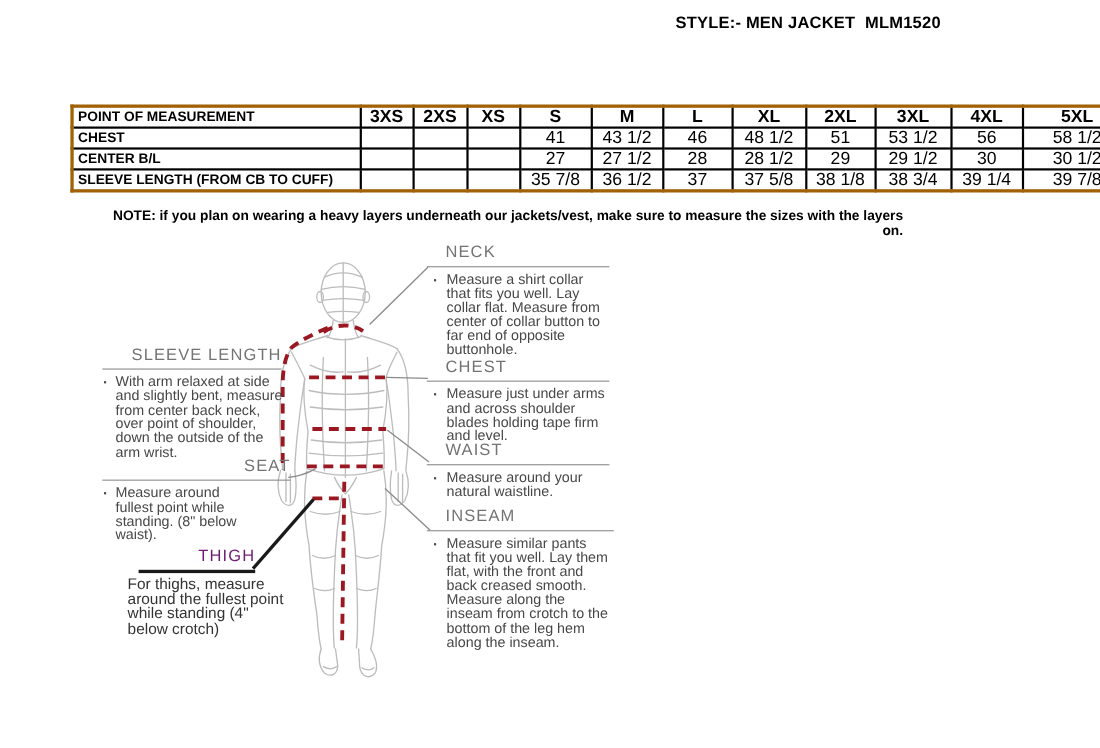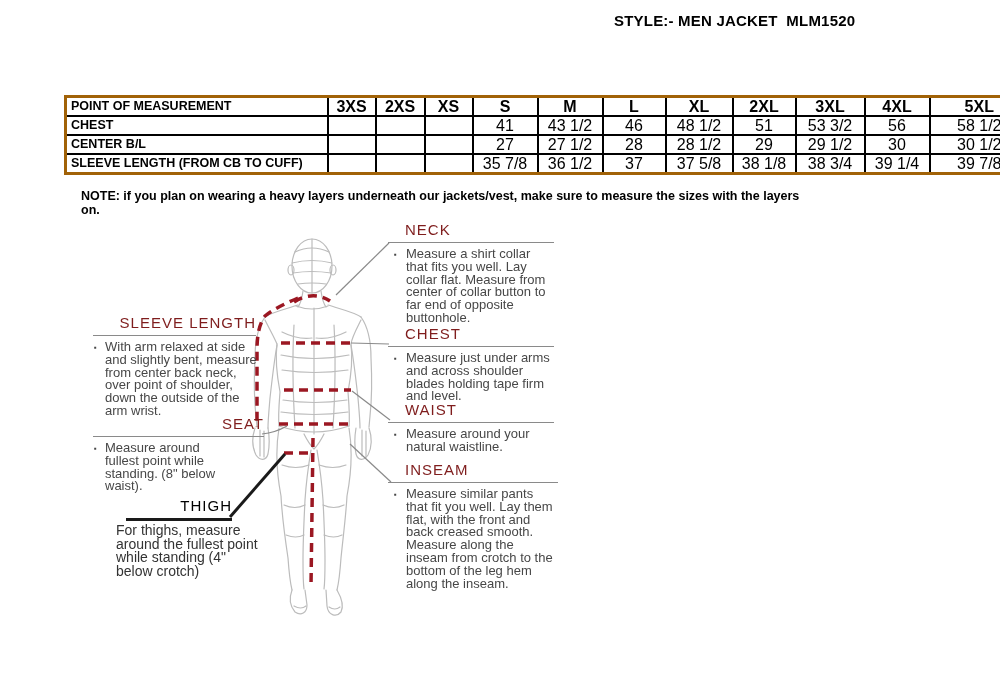--- a/index.html
+++ b/index.html
@@ -24,32 +24,32 @@
     line-height:17px;
   }
   table.size-chart th{font-weight:bold;}
   table.size-chart .col-label{text-align:left;font-weight:bold;font-size:12.5px;}
   col.c0{width:262px}col.c1{width:48px}col.c2{width:49px}col.c3{width:48px}
   col.c4{width:65px}col.c5{width:65px}col.c6{width:63px}col.c7{width:67px}
   col.c8{width:63px}col.c9{width:69px}col.c10{width:65px}col.c11{width:100px}
   
   .note{
     position:absolute;left:33px;top:189px;width:740px;
-    font-size:12.5px;font-weight:bold;letter-spacing:0px;
+    font-size:12.5px;font-weight:bold;letter-spacing:0px;text-align:right;
   }
   
   svg.diagram{position:absolute;left:0;top:0;width:1000px;height:680px;}
   
   .guide{position:absolute;}
   .g-head{
-    font-size:15px;letter-spacing:1px;color:#7f1d1d;
+    font-size:15px;letter-spacing:1px;color:#737373;
     padding:0 0 4px 17px;border-bottom:1.5px solid #8a8a8a;
   }
   .guide.left .g-head{padding-left:10px;text-align:right;}
-  .guide.thigh .g-head{color:#000000;border-bottom:3px solid #1a1a1a;}
+  .guide.thigh .g-head{color:#701a75;border-bottom:3px solid #1a1a1a;}
   .g-text{
     position:relative;margin:5px 0 0 0;padding-left:18px;
     font-size:13px;line-height:12.8px;color:#474747;
   }
   .g-text.bullet:before{
     content:"\25AA";position:absolute;left:6px;top:1px;font-size:8px;color:#474747;
   }
   .guide.left .g-text{padding-left:12px;}
   .guide.left .g-text.bullet:before{left:1px;}
   .thigh-text{
@@ -99,21 +99,21 @@
         <tr>
           <td class="col-label">CHEST</td>
           <td></td>
           <td></td>
           <td></td>
           <td>41</td>
           <td>43 1/2</td>
           <td>46</td>
           <td>48 1/2</td>
           <td>51</td>
-          <td>53 3/2</td>
+          <td>53 1/2</td>
           <td>56</td>
           <td>58 1/2</td>
         </tr>
         <tr>
           <td class="col-label">CENTER B/L</td>
           <td></td>
           <td></td>
           <td></td>
           <td>27</td>
           <td>27 1/2</td>

